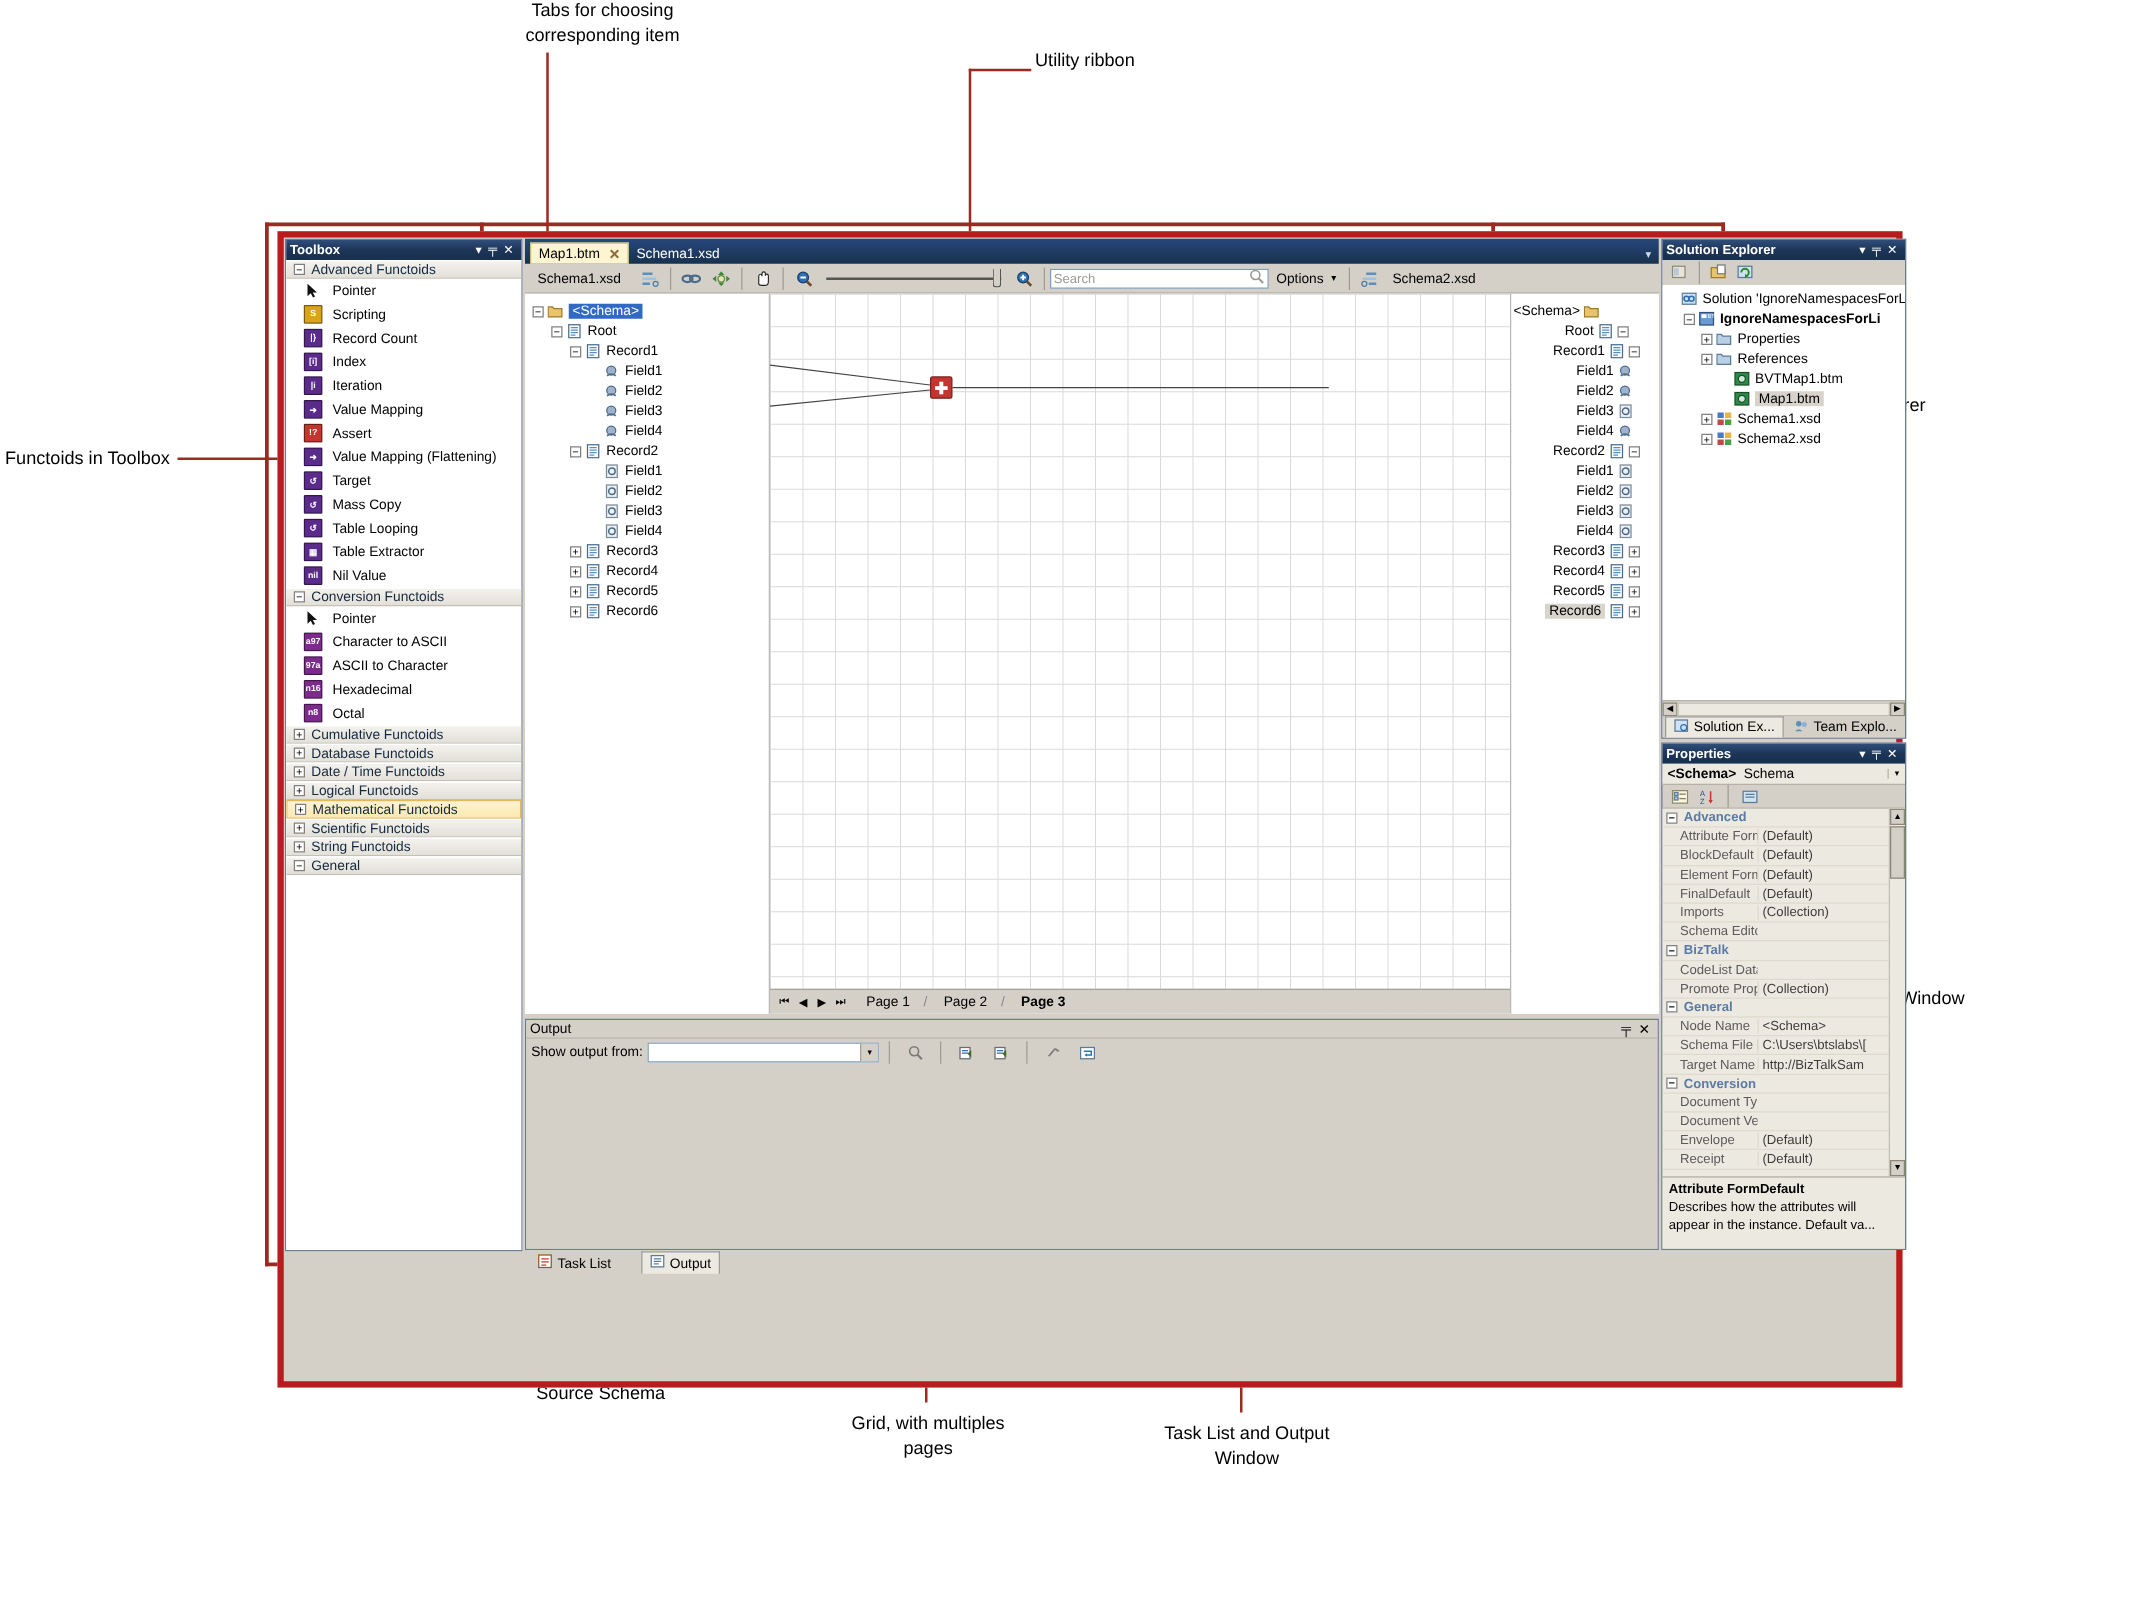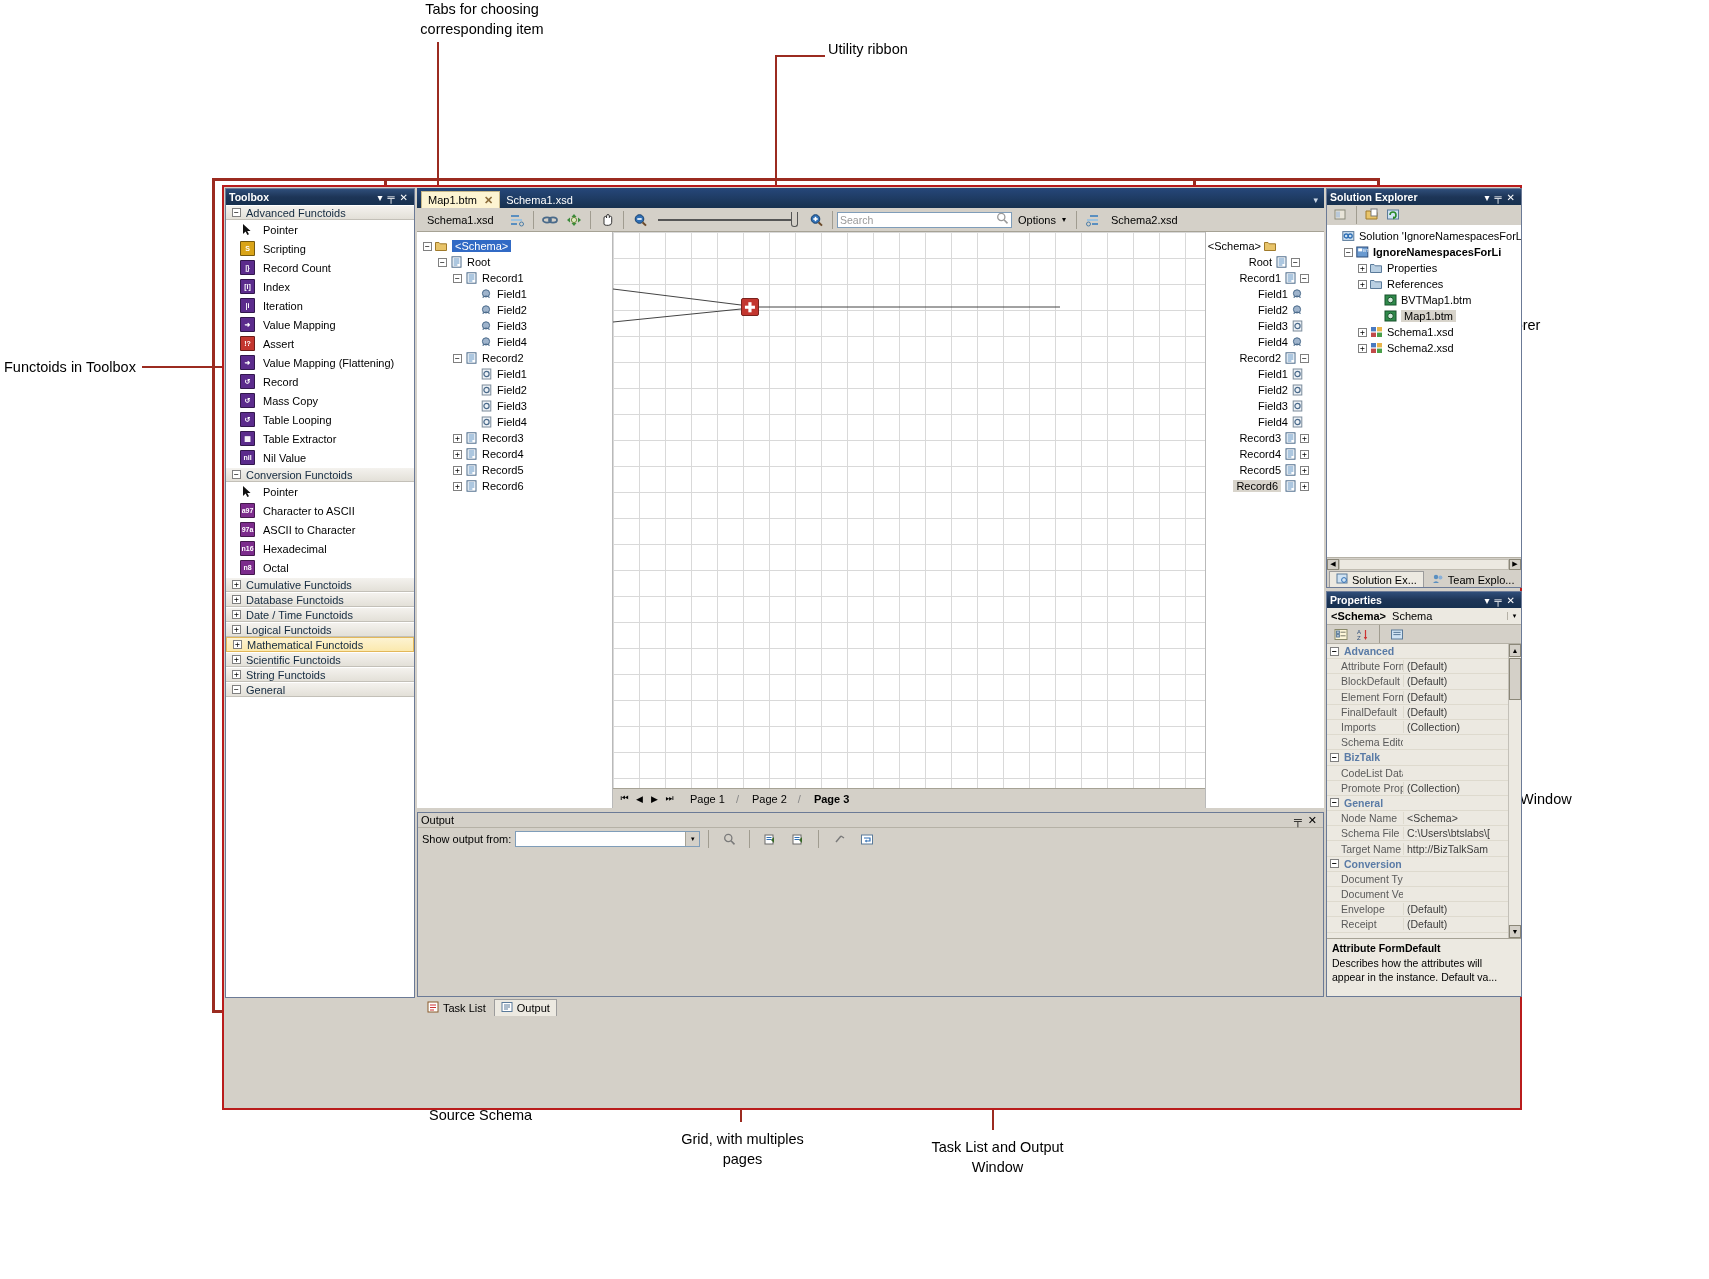--- a/index.html
+++ b/index.html
@@ -23,21 +23,21 @@
   }
   .line { position: absolute; background: #9b2b20; }
   .lineh { height: 1.6px; }
   .linev { width: 1.6px; }
 
   
   #vs {
     position: absolute; left: 222px; top: 185px;
     width: 1300px; height: 925px;
     background: #d4d0c8;
-    border: 2px solid #b91c1c;
+    border: 5px solid #b91c1c;
     font-size: 11px;
     color: #000;
     padding-left: 40px;
   }
 
   
   .ptitle {
     height: 16px;
     background: linear-gradient(to bottom,#2f4e7a 0%, #1d3557 50%, #16304f 100%);
     color: #fff; font-size: 10.5px; font-weight: bold;
@@ -128,21 +128,21 @@
   #output { position:absolute; left:193px; top:625px; width:907px; height:185px;
             background:#d4d0c8; border:1px solid #6b7a96; display:flex; flex-direction:column;}
   .otitle { height:15px; background:#d4d0c8; display:flex; align-items:center;
             font-size:11px; padding:0 3px; border-bottom:1px solid #b5b1a6;}
   .otitle .t{flex:1;}
   .obar { height:22px; display:flex; align-items:center; gap:4px; padding:0 4px; background:#d4d0c8;}
   .ocombo { width:185px; height:16px; background:#fff; border:1px solid #7f9db9; display:flex;}
   .ocombo .arr{margin-left:auto;width:14px;background:#d4d0c8;border-left:1px solid #a6a295;
                display:flex;align-items:center;justify-content:center;font-size:7px;}
   .obody { flex:1; background:#d4d0c8; }
-  .obottom { height:17px; background:#d4d0c8; display:flex; align-items:flex-end; gap:2px; padding-left:4px;}
+  .obottom { height:17px; background:#d4d0c8; display:flex; align-items:flex-end; gap:18px; padding-left:4px;}
   .btab { display:flex; align-items:center; gap:4px; font-size:11px; padding:1px 6px;}
   .btab.act { background:#ece9e1; border:1px solid #9c9c9c; border-bottom:none;}
 
   
   #solexp { position:absolute; left:1102px; top:1px; width:196px; height:400px;
             background:#d4d0c8; border:1px solid #6b7a96; display:flex; flex-direction:column;}
   .setool { height:20px; display:flex; align-items:center; gap:2px; padding:0 4px; background:#d4d0c8;}
   .sebtn { width:19px;height:17px; display:flex;align-items:center;justify-content:center;}
   .setree { flex:1; background:#fff; font-size:11px; padding:3px 0 0 3px; overflow:hidden; position:relative;}
   .sescroll { height:13px; background:#d4d0c8; display:flex; align-items:center; border-top:1px solid #b5b1a6;}
@@ -276,21 +276,21 @@
           <div class="tb-item">
             <span class="tb-ico" style="background: rgb(195, 54, 47); border: 1px solid rgba(0, 0, 0, 0.45);">!?</span>
             <span>Assert</span>
           </div>
           <div class="tb-item">
             <span class="tb-ico" style="background: rgb(91, 43, 140); border: 1px solid rgba(0, 0, 0, 0.45);">➜</span>
             <span>Value Mapping (Flattening)</span>
           </div>
           <div class="tb-item">
             <span class="tb-ico" style="background: rgb(91, 43, 140); border: 1px solid rgba(0, 0, 0, 0.45);">↺</span>
-            <span>Record</span>
+            <span>Target</span>
           </div>
           <div class="tb-item">
             <span class="tb-ico" style="background: rgb(91, 43, 140); border: 1px solid rgba(0, 0, 0, 0.45);">↺</span>
             <span>Mass Copy</span>
           </div>
           <div class="tb-item">
             <span class="tb-ico" style="background: rgb(91, 43, 140); border: 1px solid rgba(0, 0, 0, 0.45);">↺</span>
             <span>Table Looping</span>
           </div>
           <div class="tb-item">

